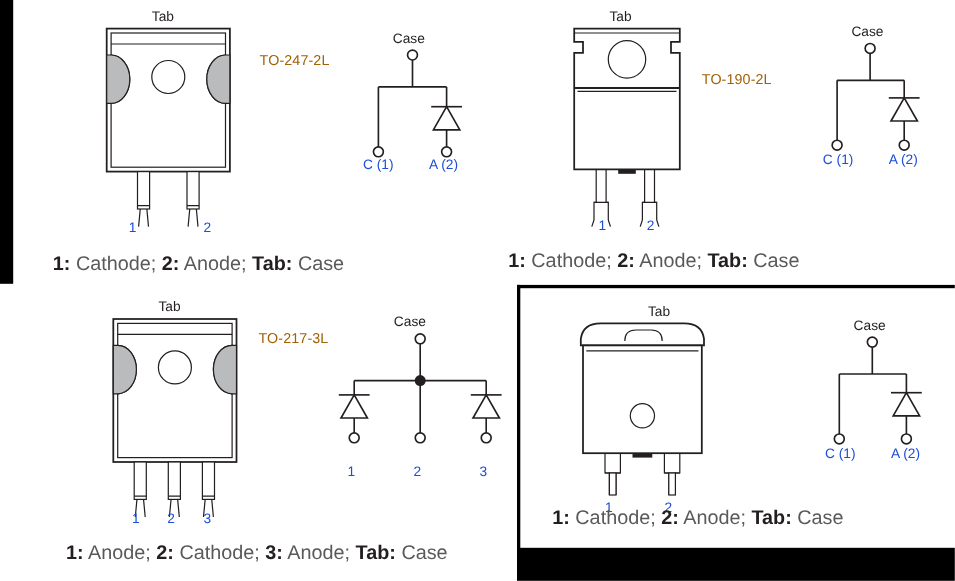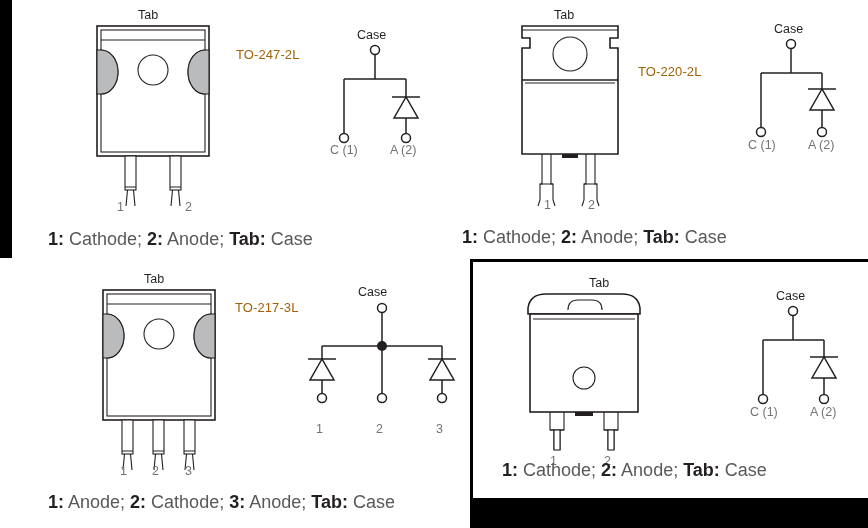--- a/index.html
+++ b/index.html
@@ -40,21 +40,21 @@
   .tab-label {
     position: absolute;
     font-size: 12.5px;
     white-space: nowrap;
     color: #231f20;
   }
   .pinnum {
     position: absolute;
     font-size: 12.5px;
     white-space: nowrap;
-    color: #737373;
+    color: #1d4ed8;
   }
   .caption {
     position: absolute;
     font-size: 18px;
     white-space: nowrap;
     color: #58595b;
   }
   .caption b { color: #231f20; font-weight: bold; }
 
   svg { display: block; overflow: visible; }
@@ -164,21 +164,21 @@
           <path d="M76 130 L76 160 L74 160 L74 176 M85 130 L85 160 L87 160 L87 176" fill="none"></path>
           <path d="M30 160 L43 160 M74 160 L87 160"></path>
           <path d="M30 176 L28 182 M43 176 L45 182 M74 176 L72 182 M87 176 L89 182"></path>
         </g>
       </svg>
     </div>
 
     <span class="pinnum" style="left:110px; top:198px;">1</span>
     <span class="pinnum" style="left:154px; top:198px;">2</span>
 
-    <span class="pkg-type" style="left:204px; top:64px;">TO-220-2L</span>
+    <span class="pkg-type" style="left:204px; top:64px;">TO-190-2L</span>
 
     <span class="tab-label" style="left:340px; top:22px;">Case</span>
 
     <div class="schematic" style="left:316px; top:38px;">
       <svg width="110" height="100" viewBox="0 0 110 100">
         <circle cx="41" cy="6" r="4.5" class="term-o"></circle>
         <g class="sch-ln">
           <line x1="41" y1="10.5" x2="41" y2="35"></line>
           <line x1="11" y1="35" x2="72" y2="35"></line>
           <line x1="11" y1="35" x2="11" y2="90"></line>
@@ -253,21 +253,21 @@
         <circle cx="22" cy="96" r="4.5" class="term-o"></circle>
         <circle cx="82" cy="96" r="4.5" class="term-o"></circle>
         <circle cx="142" cy="96" r="4.5" class="term-o"></circle>
       </svg>
     </div>
 
     <span class="pinnum" style="left:316px; top:158px;">1</span>
     <span class="pinnum" style="left:376px; top:158px;">2</span>
     <span class="pinnum" style="left:436px; top:158px;">3</span>
 
-    <div class="caption" style="left:48px; top:228px;">
+    <div class="caption" style="left:60px; top:228px;">
       <b>1:</b><span> Anode; </span><b>2:</b><span> Cathode; </span><b>3:</b><span> Anode; </span><b>Tab:</b><span> Case</span>
     </div>
   </div>
 
   <div class="quad" id="quad-d2pak">
 
     <span class="tab-label" style="left:155px; top:12px;">Tab</span>
 
     <div class="pkg-drawing" style="left:82px; top:28px;">
       <svg width="135" height="165" viewBox="0 0 135 165">

